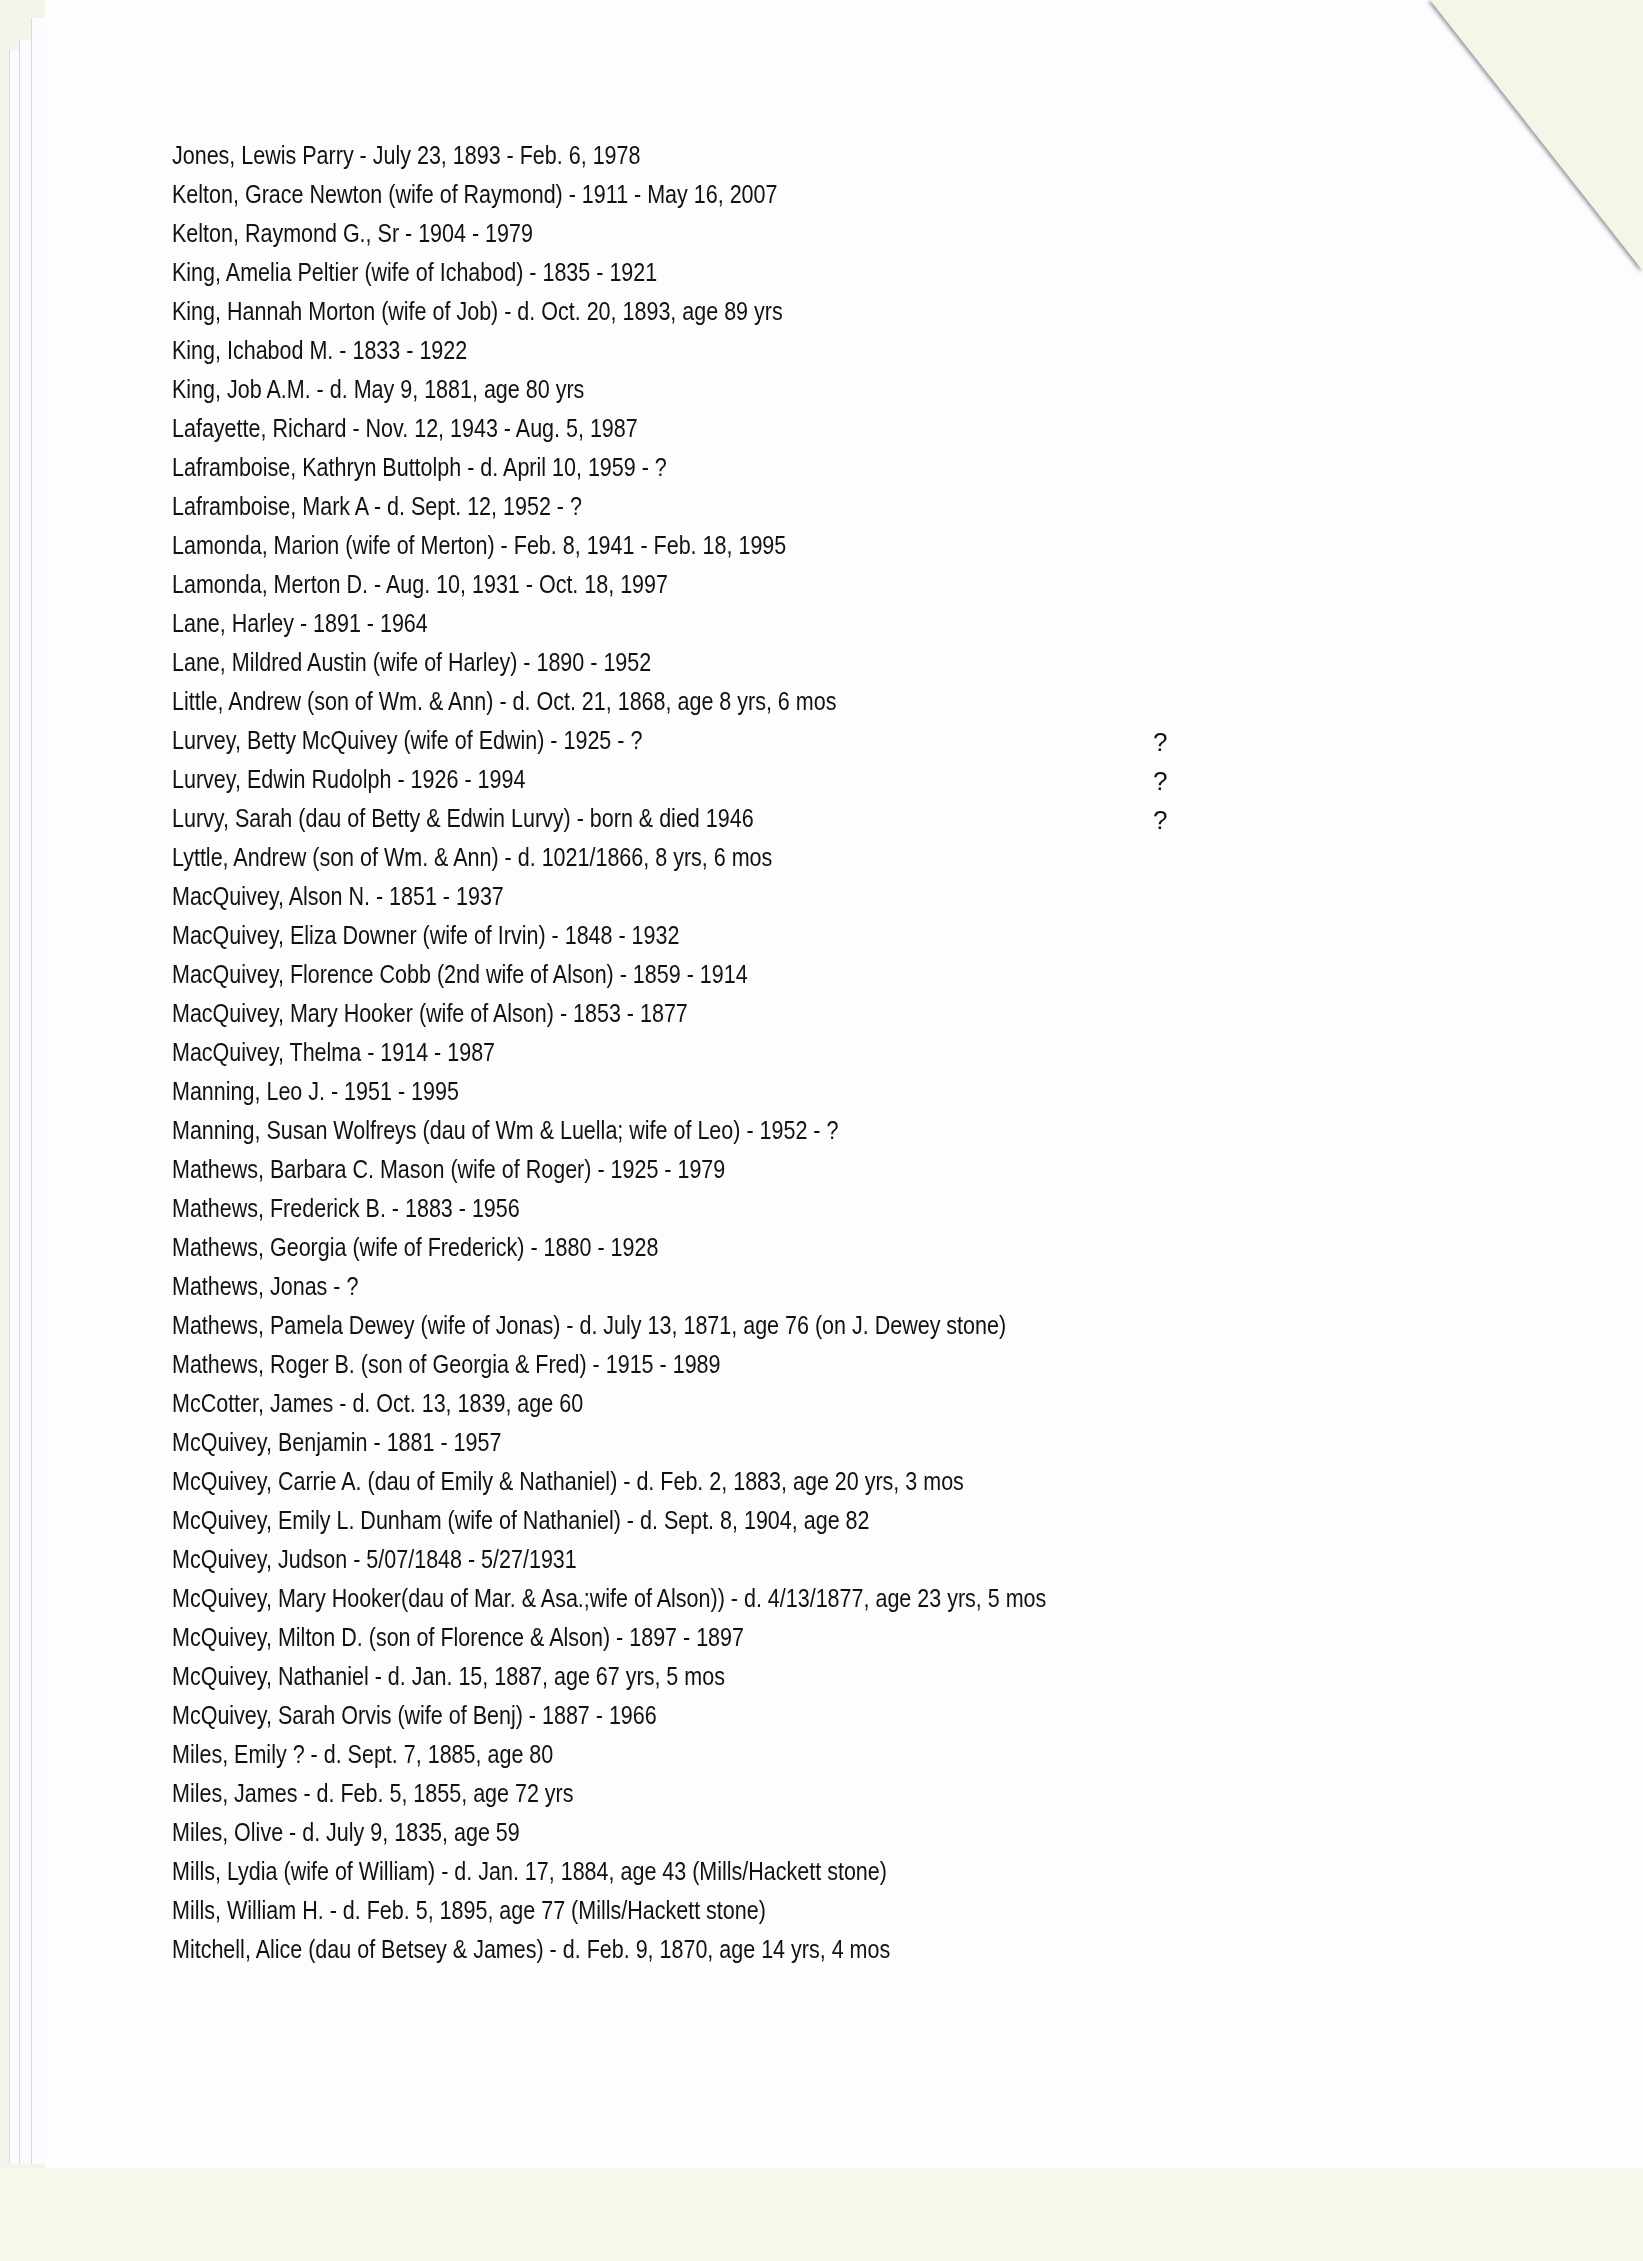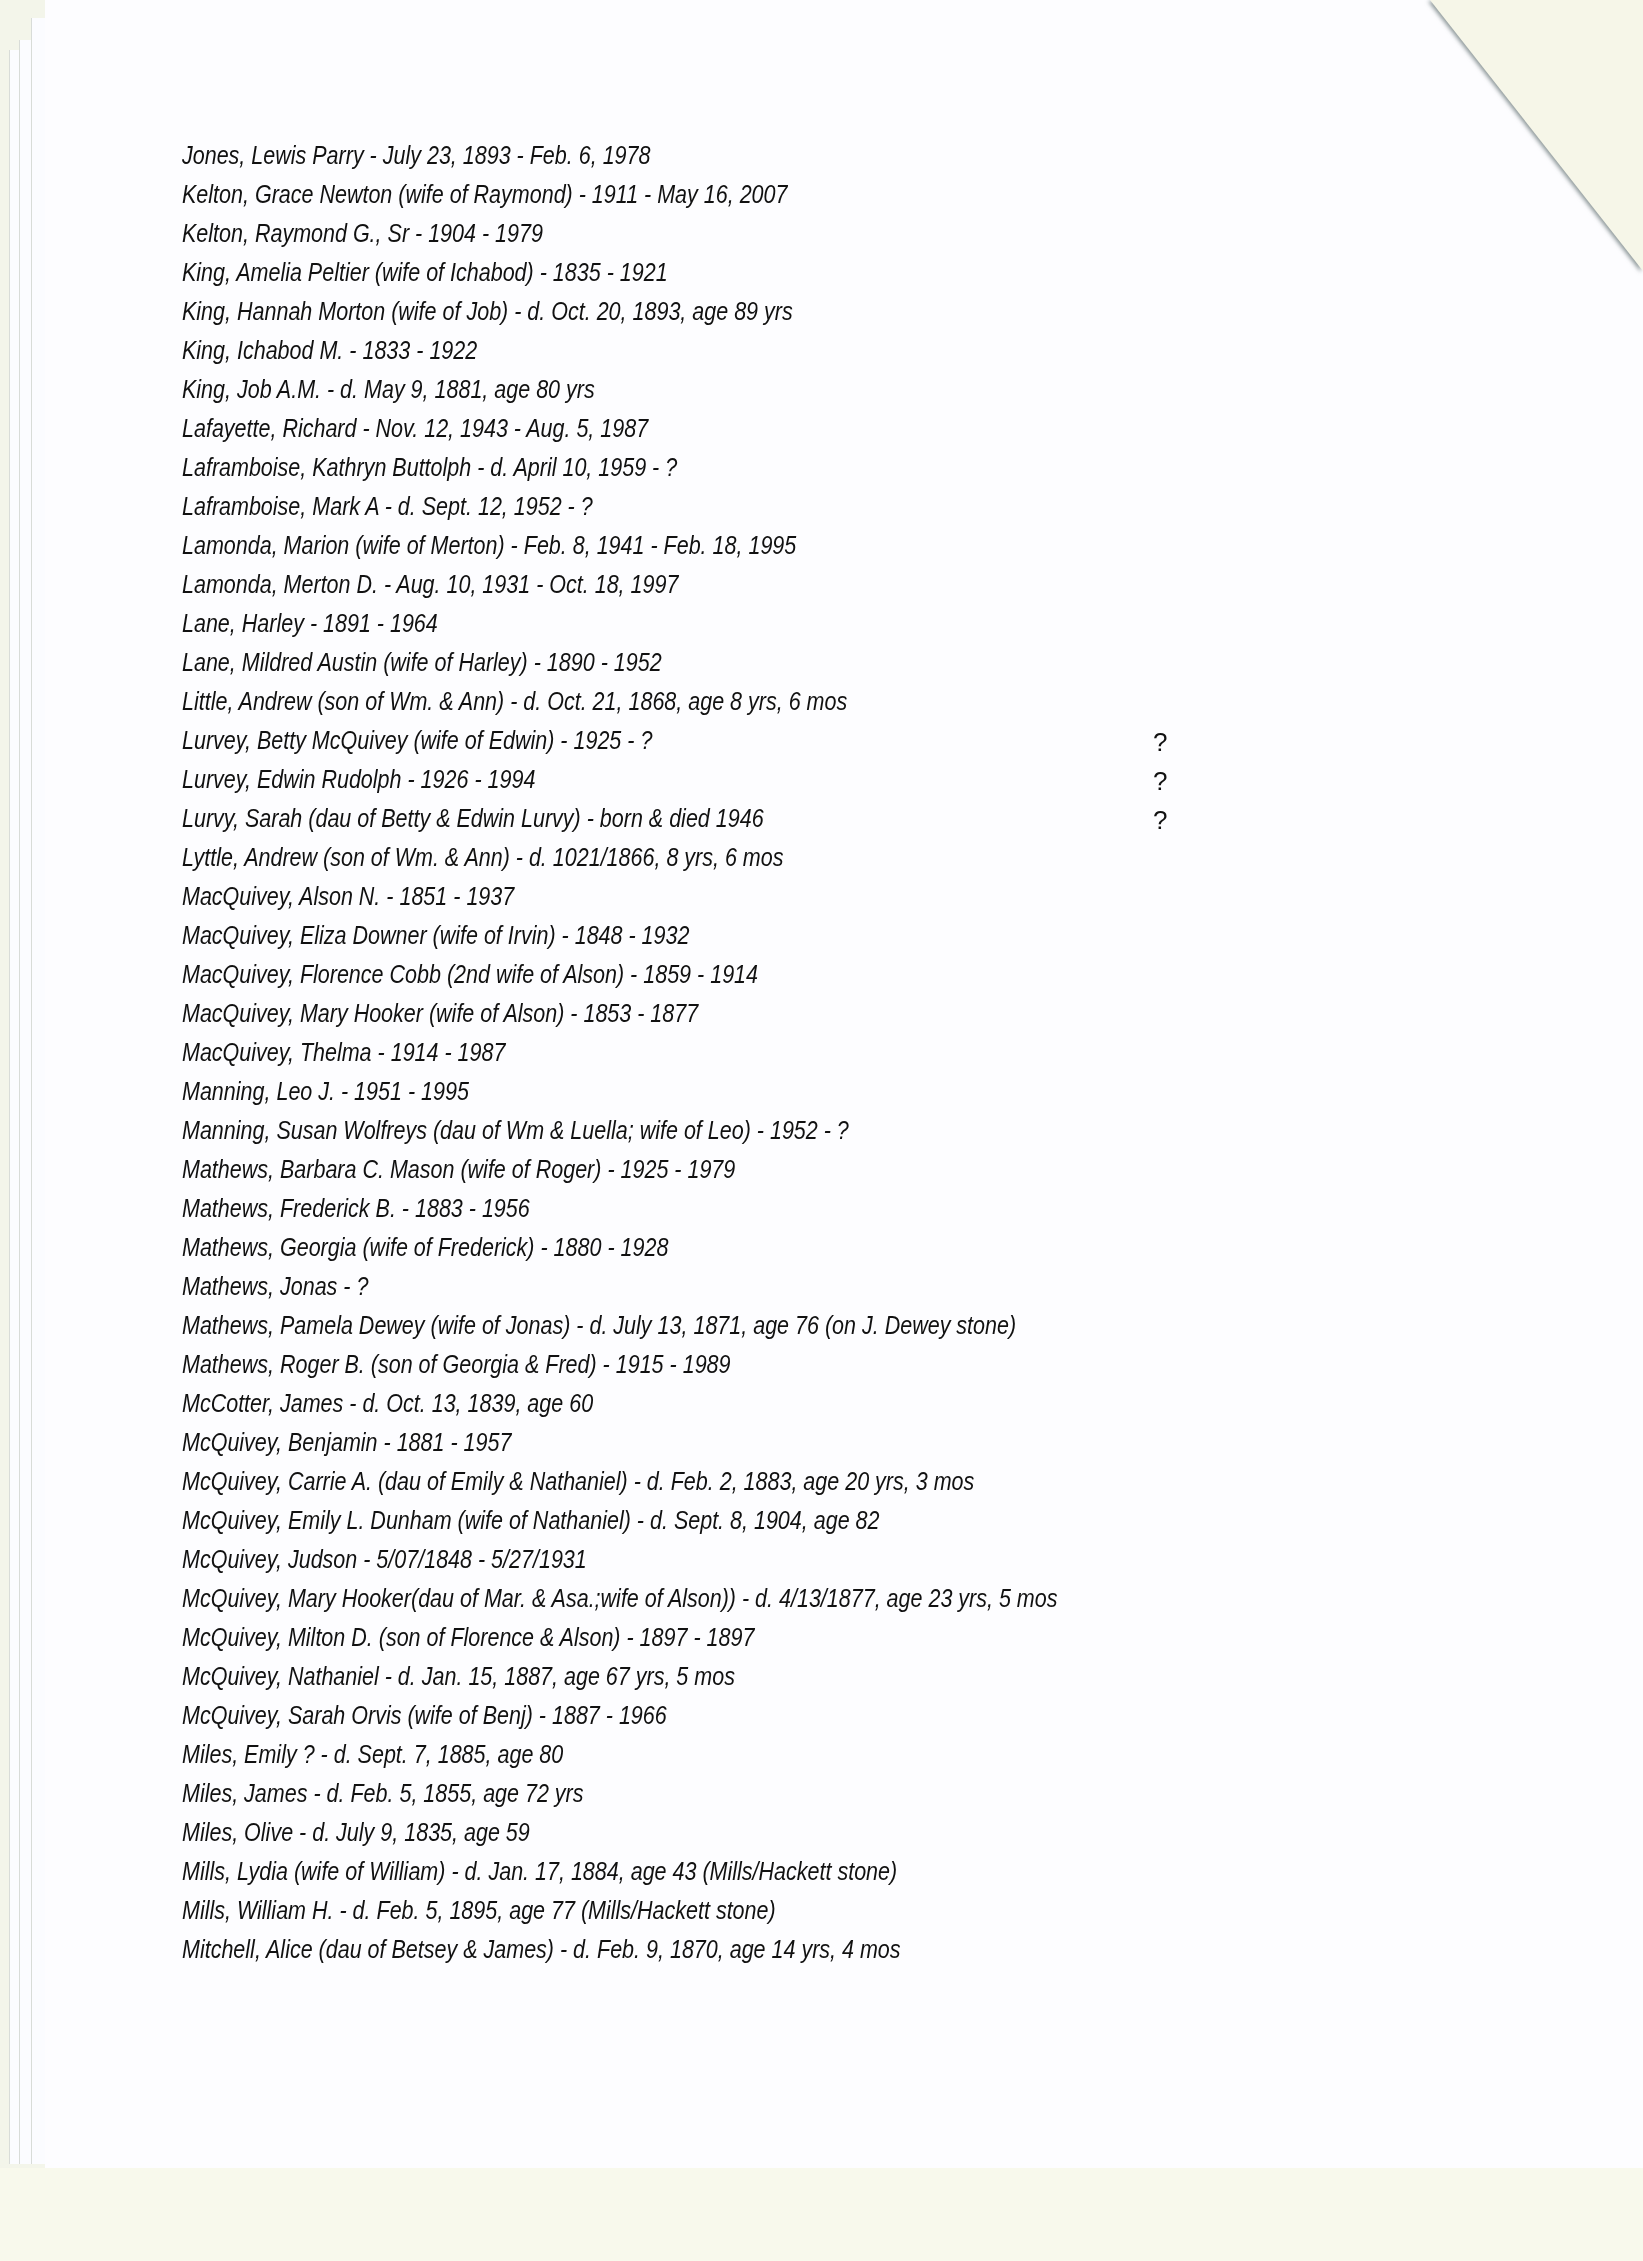--- a/index.html
+++ b/index.html
@@ -47,26 +47,25 @@
     .bottom-strip {
       position: absolute;
       left: 0;
       right: 0;
       top: 2168px;
       bottom: 0;
       background: #f8f9ec;
     }
     .entries {
       position: absolute;
-      left: 182px;
+      left: 172px;
       top: 142px;
       margin: 0;
       padding: 0;
       list-style: none;
-      font-style: italic;
     }
     .entry {
       height: 39px;
       line-height: 26px;
       font-size: 25px;
       color: #111;
       white-space: nowrap;
       transform-origin: left top;
       transform: scaleX(0.86);
     }

